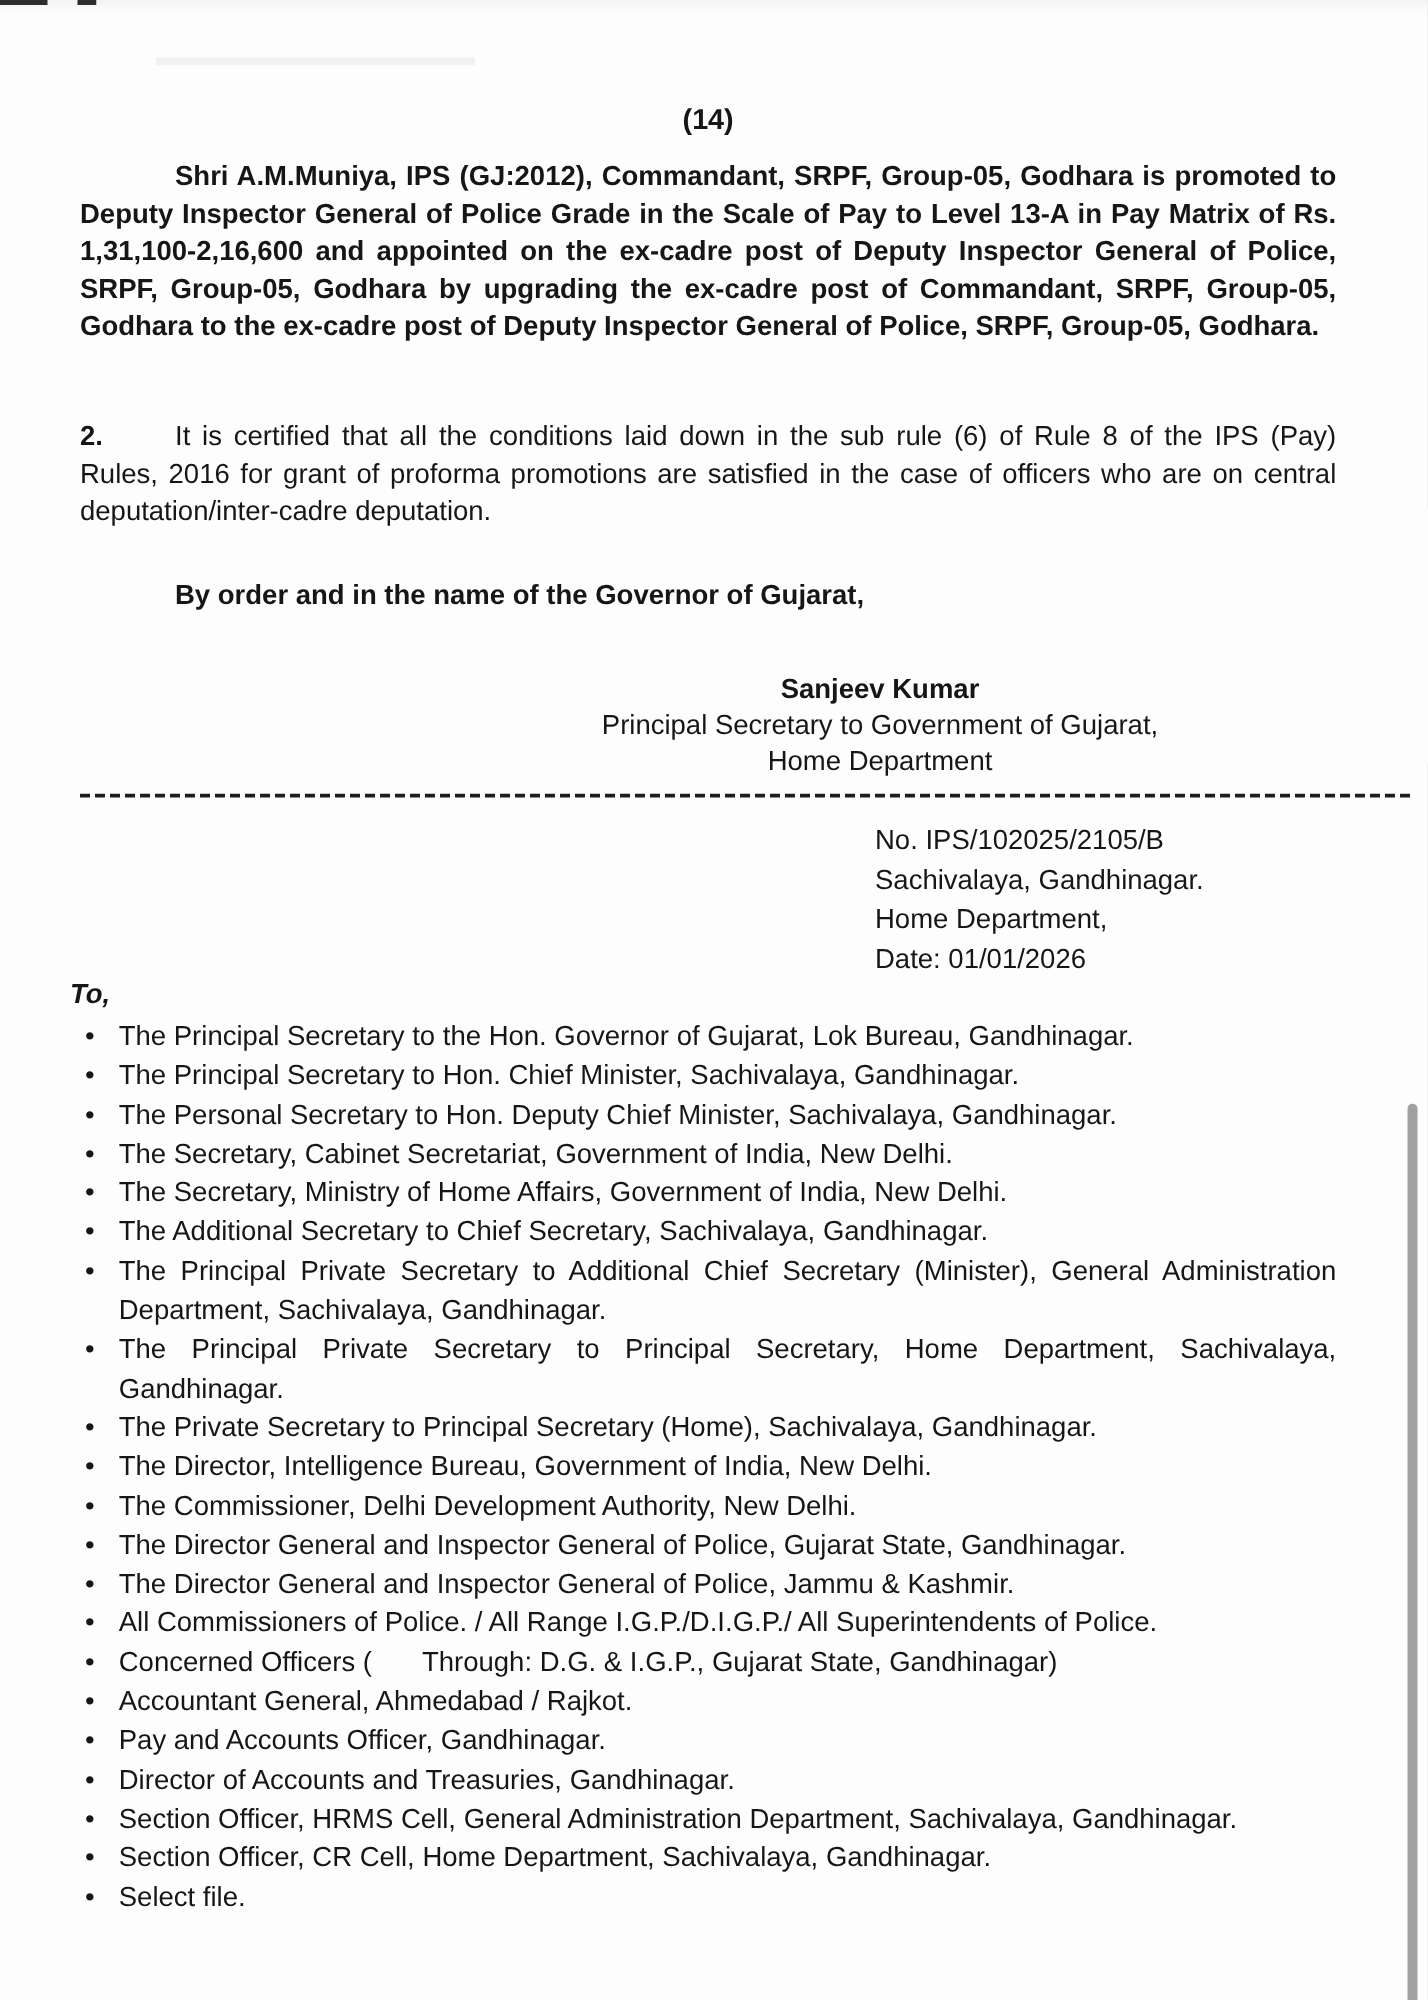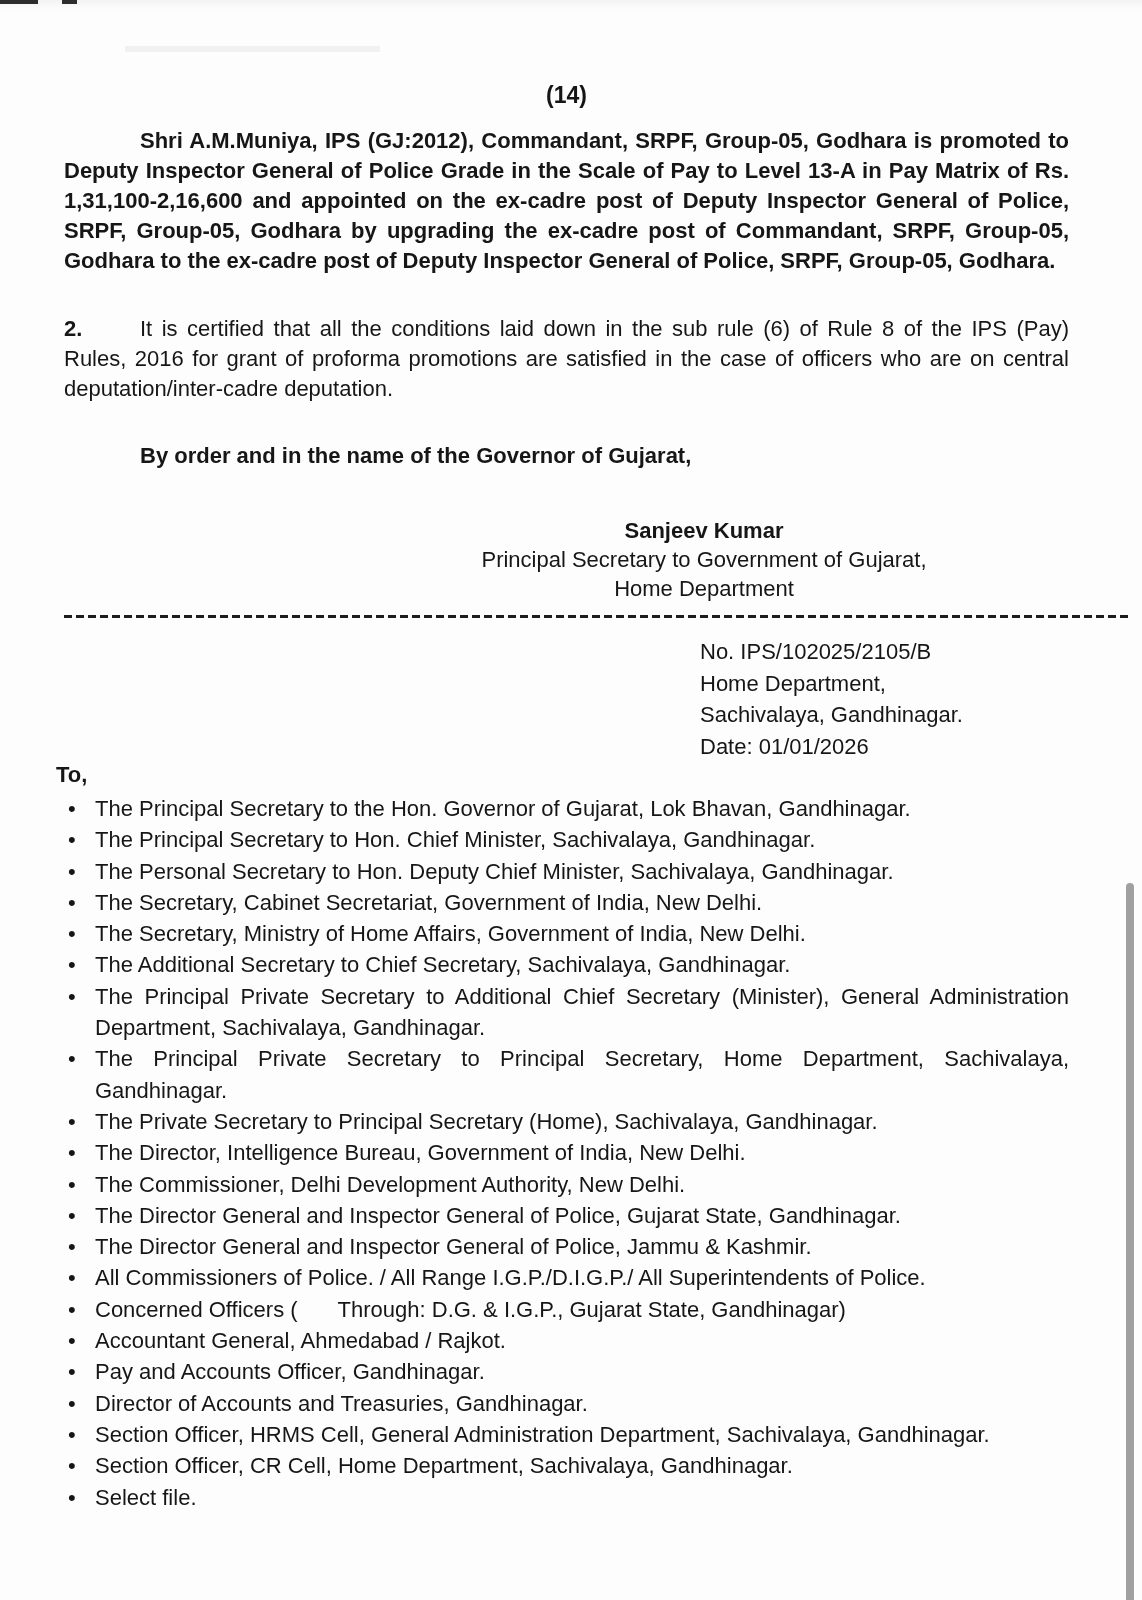--- a/index.html
+++ b/index.html
@@ -22,21 +22,21 @@
     text-align: center;
     font-weight: bold;
     font-size: 23px;
     line-height: 26px;
   }
   .para {
     line-height: 30px;
     text-align: justify;
   }
   .para-promotion { margin-top: 18px; text-indent: 76px; font-weight: bold; }
-  .para-certification { margin-top: 38px; }
+  .para-certification { margin-top: 58px; }
   .para-certification .para-num {
     display: inline-block;
     width: 76px;
     font-weight: bold;
     text-indent: 0;
   }
   .order-line {
     margin: 37px 0 0 76px;
     font-weight: bold;
     line-height: 30px;
@@ -56,20 +56,21 @@
   }
   .ref-block {
     margin: 18px 0 0 636px;
     line-height: 31.5px;
   }
   .ref-block .ref-bold { font-weight: normal; }
   .to-label {
     margin: -2px 0 0 -8px;
     font-weight: bold;
     line-height: 30px;
+    font-style: italic;
   }
   ul.recipients {
     list-style: none;
     margin: 3px 0 0 0;
     padding: 0;
   }
   ul.recipients li {
     position: relative;
     padding-left: 31px;
     line-height: 31.3px;
@@ -124,29 +125,29 @@
     <div class="signature-block">
       <div class="sig-name">Sanjeev Kumar</div>
       <div>Principal Secretary to Government of Gujarat,</div>
       <div>Home Department</div>
     </div>
 
     <div class="divider-dashed"></div>
 
     <div class="ref-block">
       <div class="ref-bold">No. IPS/102025/2105/B</div>
+      <div class="ref-bold">Sachivalaya, Gandhinagar.</div>
       <div class="ref-bold">Home Department,</div>
-      <div class="ref-bold">Sachivalaya, Gandhinagar.</div>
       <div>Date: 01/01/2026</div>
     </div>
 
     <div class="to-label">To,</div>
 
     <ul class="recipients">
-      <li><span class="bullet">•</span><span>The Principal Secretary to the Hon. Governor of Gujarat, Lok Bhavan, Gandhinagar.</span></li>
+      <li><span class="bullet">•</span><span>The Principal Secretary to the Hon. Governor of Gujarat, Lok Bureau, Gandhinagar.</span></li>
       <li><span class="bullet">•</span><span>The Principal Secretary to Hon. Chief Minister, Sachivalaya, Gandhinagar.</span></li>
       <li><span class="bullet">•</span><span>The Personal Secretary to Hon. Deputy Chief Minister, Sachivalaya, Gandhinagar.</span></li>
       <li><span class="bullet">•</span><span>The Secretary, Cabinet Secretariat, Government of India, New Delhi.</span></li>
       <li><span class="bullet">•</span><span>The Secretary, Ministry of Home Affairs, Government of India, New Delhi.</span></li>
       <li><span class="bullet">•</span><span>The Additional Secretary to Chief Secretary, Sachivalaya, Gandhinagar.</span></li>
       <li><span class="bullet">•</span><span>The Principal Private Secretary to Additional Chief Secretary (Minister), General Administration Department, Sachivalaya, Gandhinagar.</span></li>
       <li><span class="bullet">•</span><span>The Principal Private Secretary to Principal Secretary, Home Department, Sachivalaya, Gandhinagar.</span></li>
       <li><span class="bullet">•</span><span>The Private Secretary to Principal Secretary (Home), Sachivalaya, Gandhinagar.</span></li>
       <li><span class="bullet">•</span><span>The Director, Intelligence Bureau, Government of India, New Delhi.</span></li>
       <li><span class="bullet">•</span><span>The Commissioner, Delhi Development Authority, New Delhi.</span></li>

